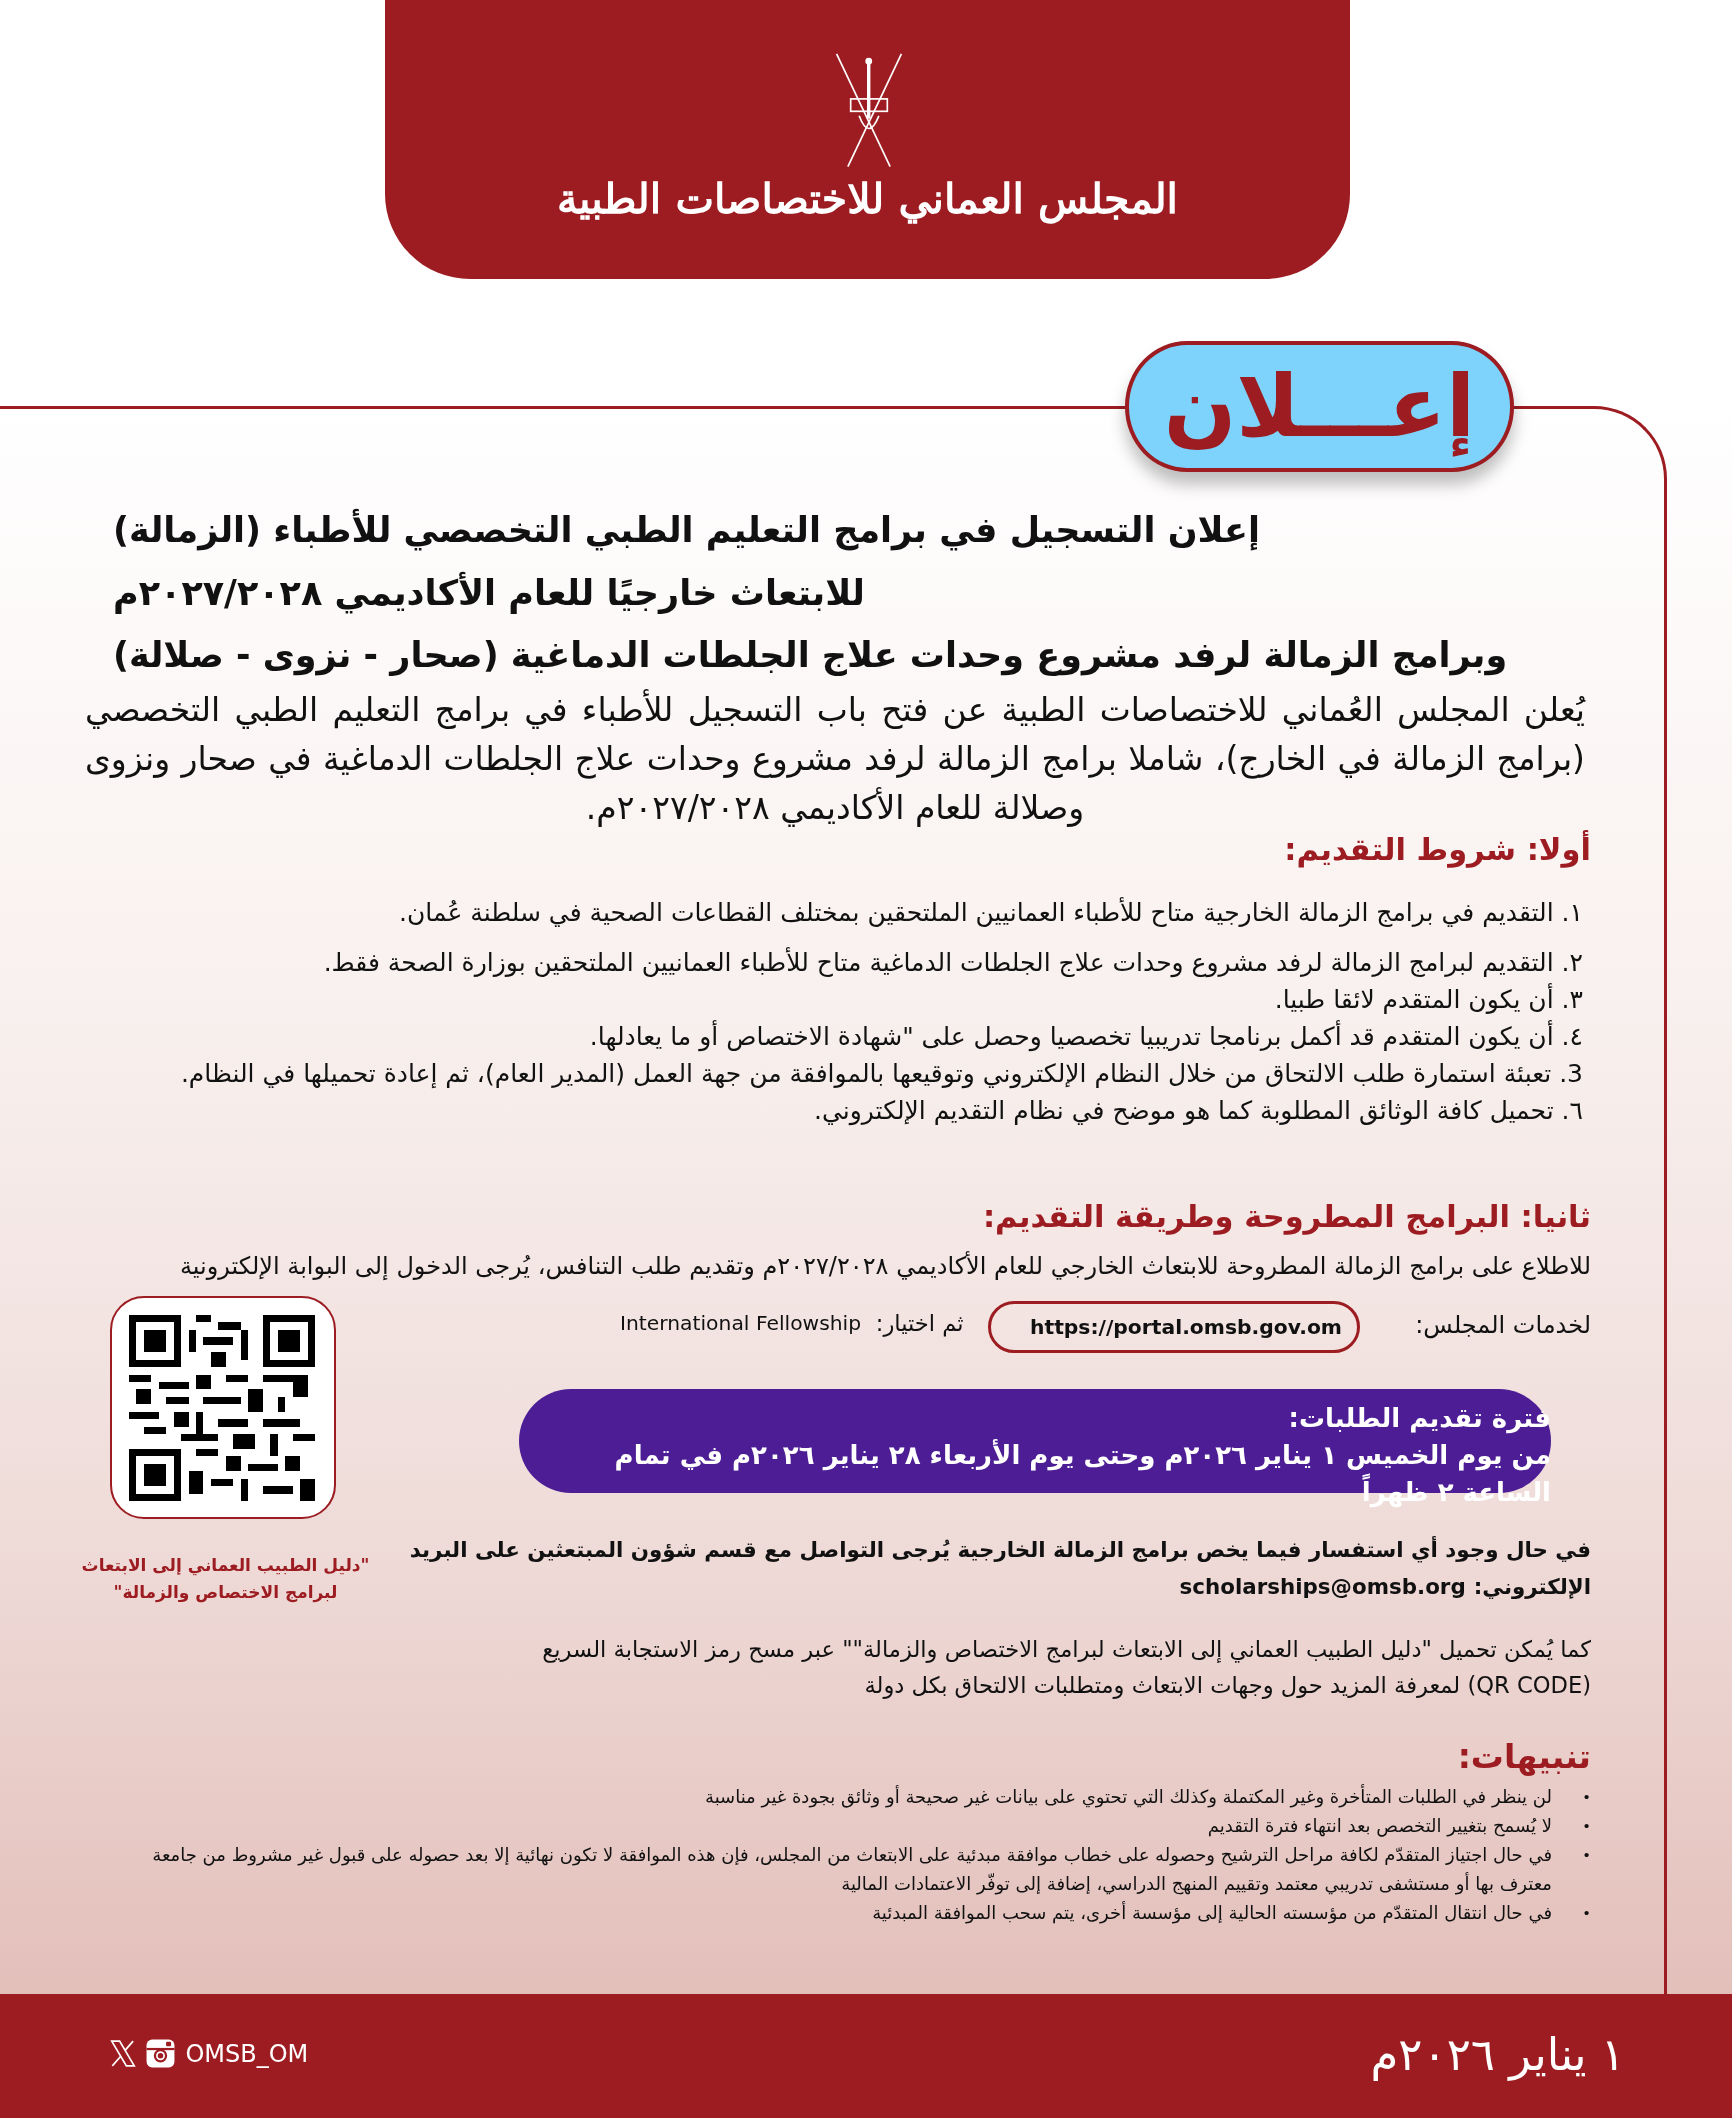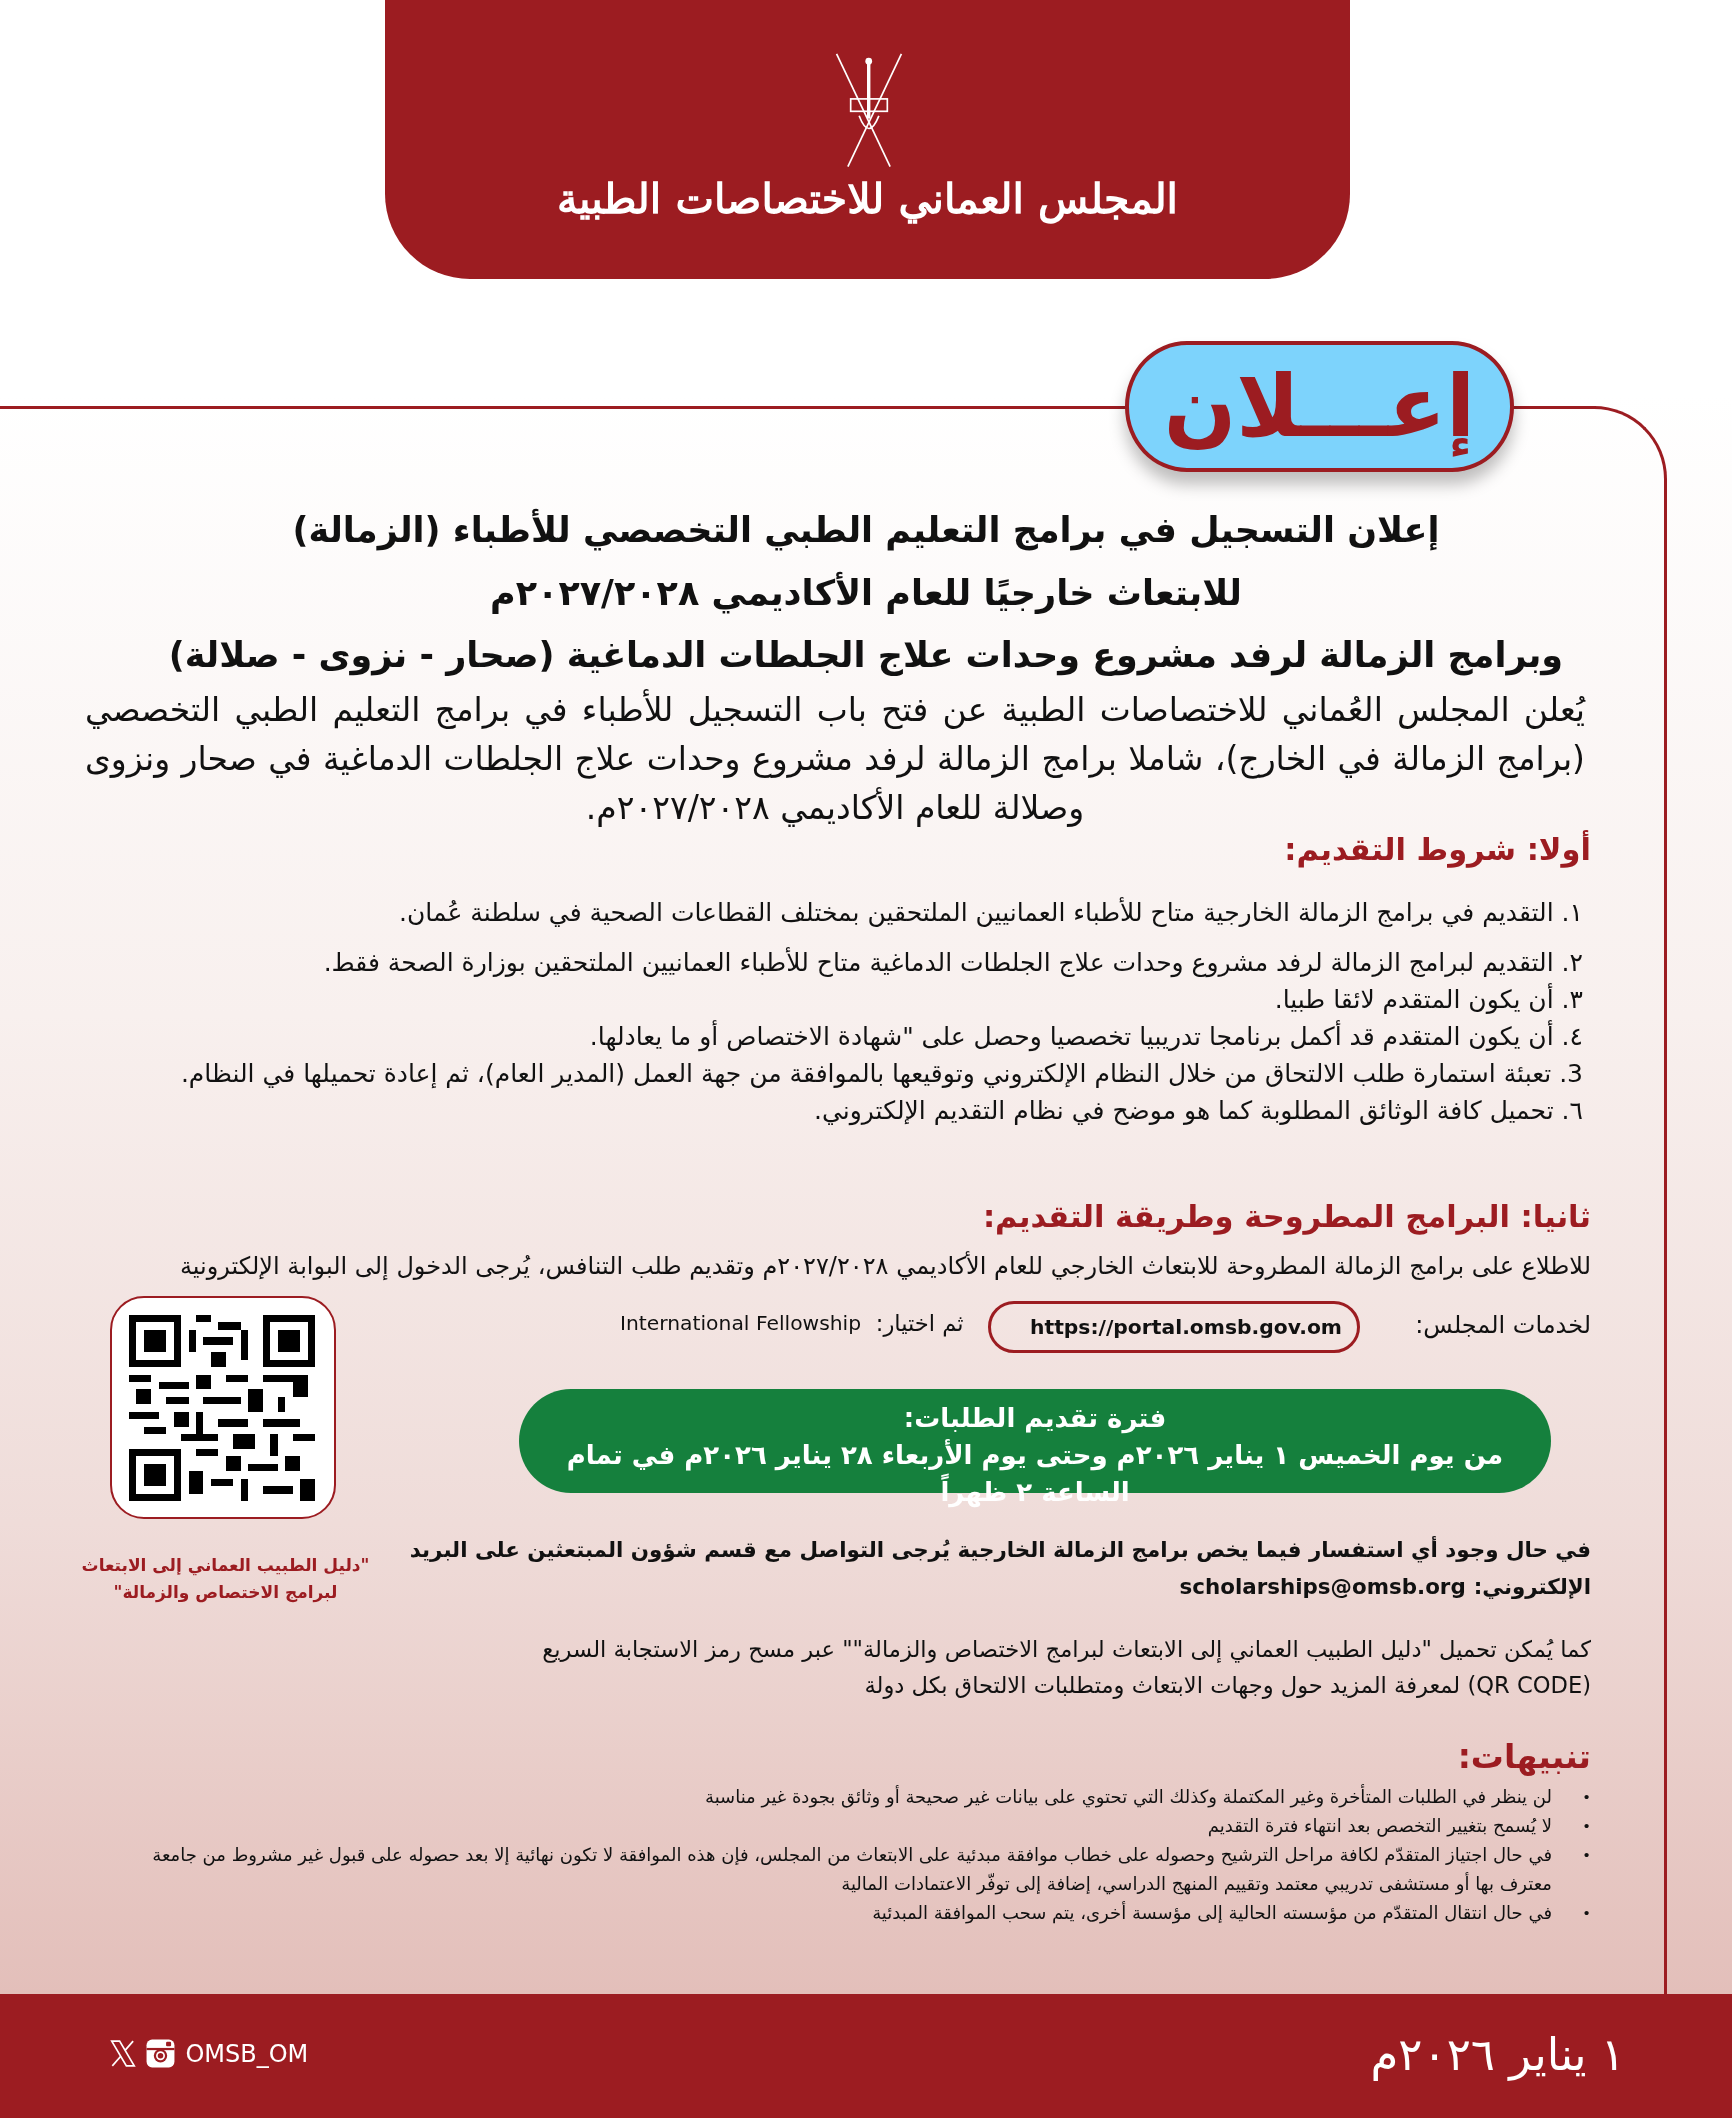--- a/index.html
+++ b/index.html
@@ -29,21 +29,21 @@
   .frame-right { position: absolute; left: 1664px; top: 479px; width: 3.4px; height: 1517px; background: #9c1c21; }
   
   .announce-pill {
     position: absolute; left: 1125px; top: 341px; width: 389px; height: 131px;
     background: #7dd3fc; border: 4px solid #9c1c21; border-radius: 62px / 65px;
     box-shadow: 0 12.4px 16px rgba(0,0,0,0.25);
     display: flex; align-items: center; justify-content: center;
     color: #9c1c21; font-size: 85px; font-weight: bold; box-sizing: border-box;
   }
   .title-line {
-    position: absolute; left: 113px; right: 113px; text-align: center;
+    position: absolute; left: 113px; right: 113px; text-align: left;
     font-size: 35px; font-weight: bold; color: #111;
   }
   .intro {
     position: absolute; left: 85px; right: 147px; top: 685px;
     font-size: 33px; line-height: 49px; text-align: justify; text-align-last: center;
   }
   .section-heading {
     position: absolute; right: 141px; font-size: 30.5px; font-weight: bold; color: #9c1c21;
   }
   .cond-list { position: absolute; right: 141px; left: 113px; top: 880px; margin: 8px; padding: 0; list-style: none; font-size: 25px; }
@@ -51,21 +51,21 @@
   .cond-list li.gap { margin-top: 13.5px; }
   .body-text { position: absolute; right: 141px; font-size: 24px; }
   .url-pill {
     position: absolute; left: 988px; top: 1301px; width: 372px; height: 52px;
     border: 3.4px solid #9c1c21; border-radius: 26px; box-sizing: border-box;
     display: flex; align-items: center; justify-content: space-between; direction: ltr;
     padding: 0 17px 0 39px; font-size: 20.3px; font-weight: bold; color: #111; background: transparent;
   }
   .period-box {
     position: absolute; left: 519px; top: 1389px; width: 1032px; height: 104px;
-    background: #15803d; border-radius: 52px; color: #fff; text-align: center;
+    background: #4c1d95; border-radius: 52px; color: #fff; 
     font-size: 26px; font-weight: bold; box-sizing: border-box; padding-top: 11.3px; line-height: 37px;
   }
   .qr-card {
     position: absolute; left: 110px; top: 1296px; width: 226px; height: 223px;
     background: #fff; border: 2.8px solid #9c1c21; border-radius: 34px; box-sizing: border-box;
   }
   .qr-caption {
     position: absolute; left: 79px; width: 293px; top: 1552px; text-align: center;
     color: #9c1c21; font-size: 17px; font-weight: bold; line-height: 27px;
   }

